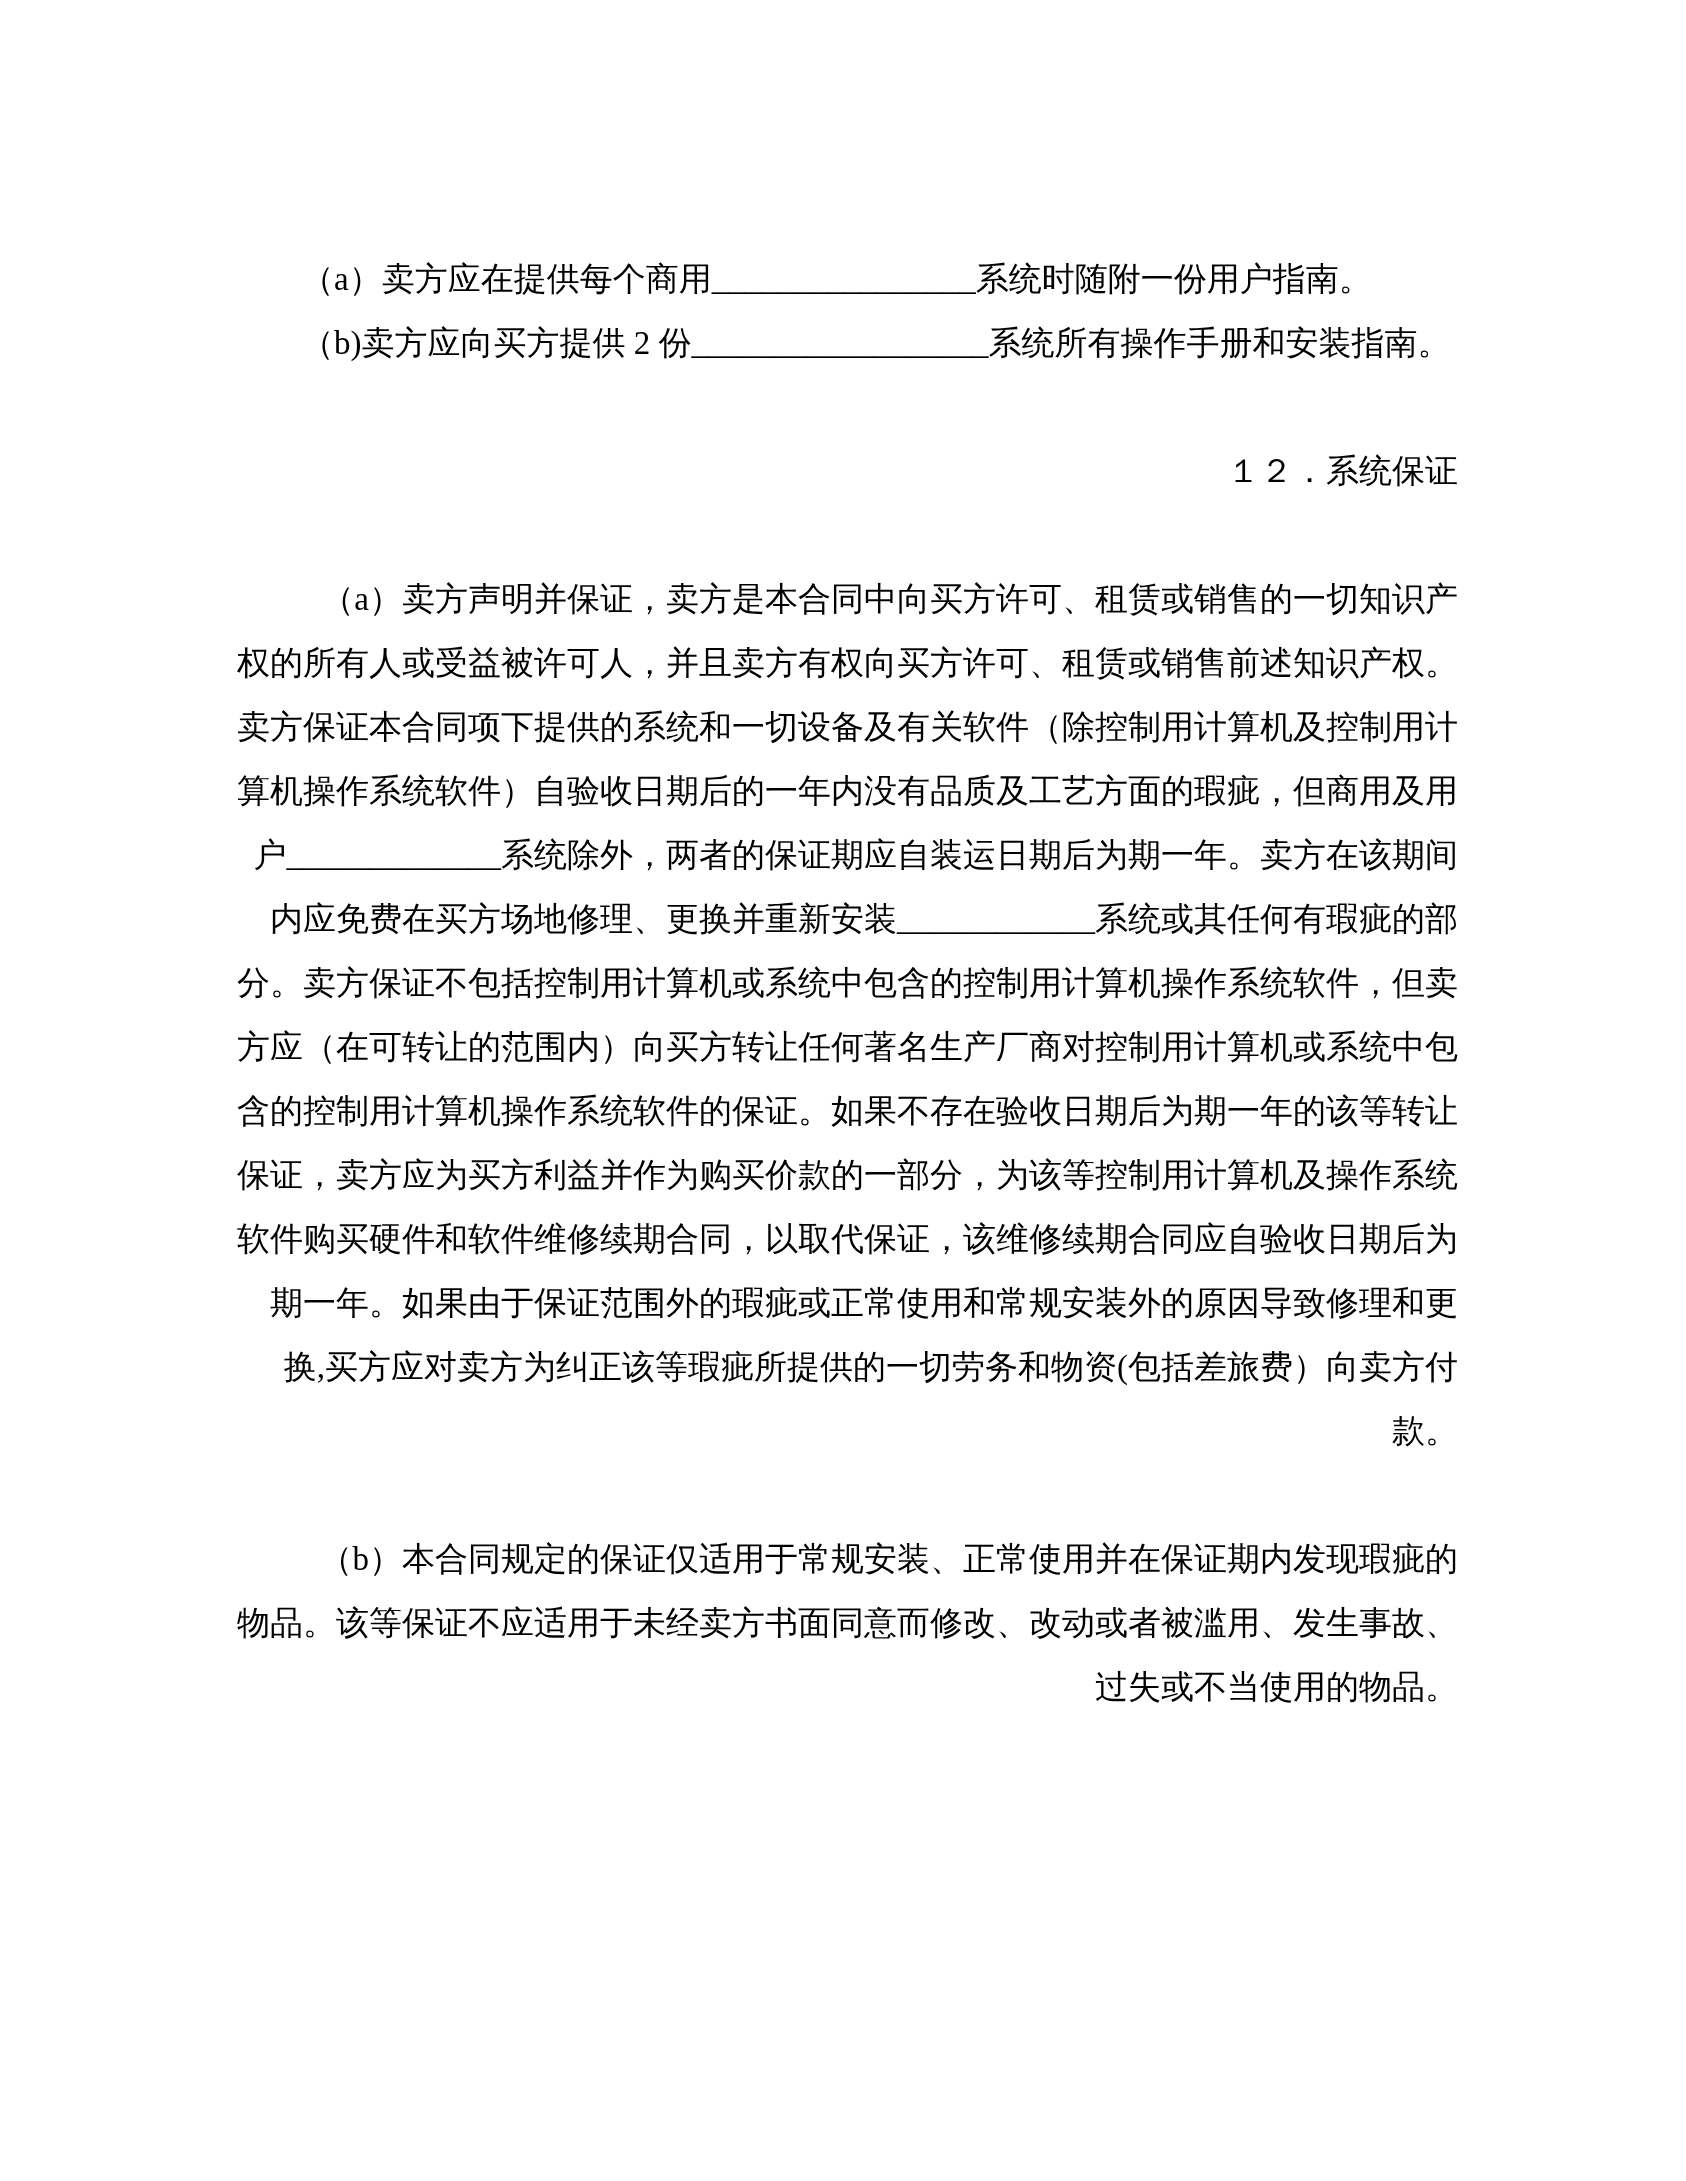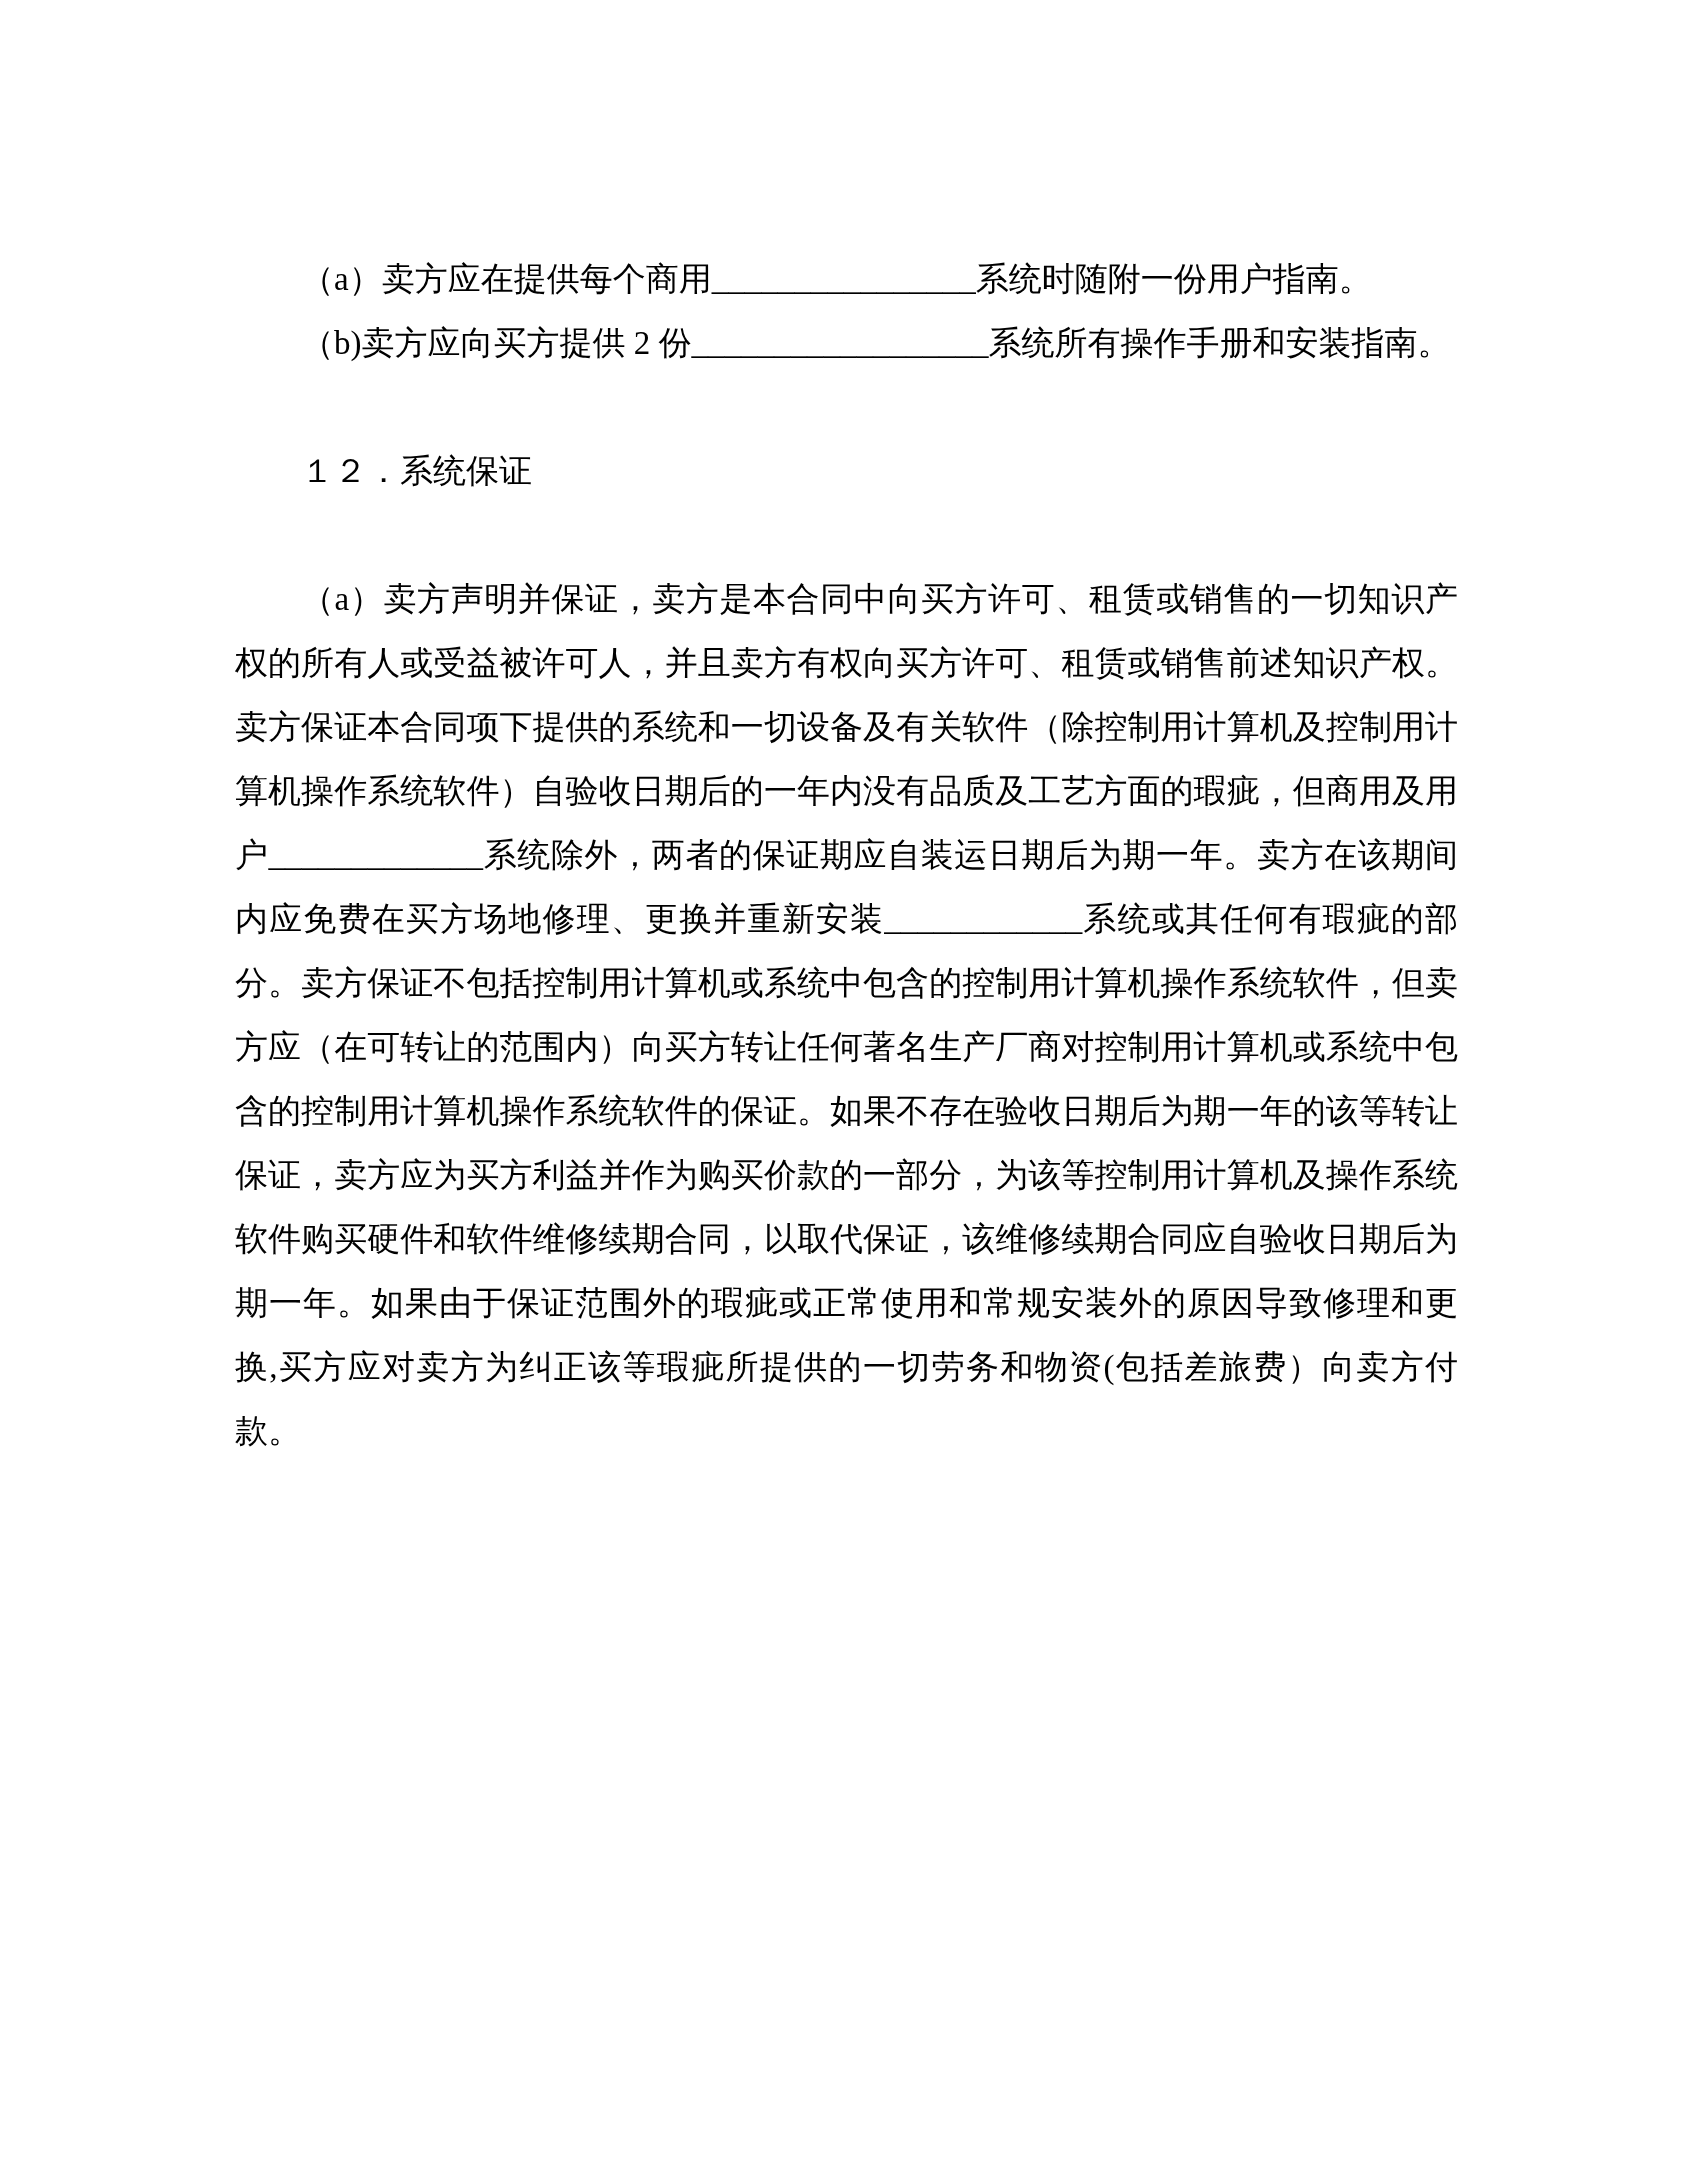--- a/index.html
+++ b/index.html
@@ -34,30 +34,32 @@
   .heading {
     margin: 0;
     text-indent: 2em;
     text-align: left;
     font-size: 33px;
     font-weight: normal;
   }
   
   .gap-before {
     margin-top: 64px;
+    text-align: right;
   }
 </style>
 </head>
 <body>
 
 <div class="page">
   <p class="para">（a）卖方应在提供每个商用________________系统时随附一份用户指南。</p>
 
   <p class="para">（b)卖方应向买方提供 2 份__________________系统所有操作手册和安装指南。</p>
 
 
   <h2 class="heading gap-before">１２．系统保证</h2>
 
   <p class="para gap-before">（a）卖方声明并保证，卖方是本合同中向买方许可、租赁或销售的一切知识产权的所有人或受益被许可人，并且卖方有权向买方许可、租赁或销售前述知识产权。卖方保证本合同项下提供的系统和一切设备及有关软件（除控制用计算机及控制用计算机操作系统软件）自验收日期后的一年内没有品质及工艺方面的瑕疵，但商用及用户_____________系统除外，两者的保证期应自装运日期后为期一年。卖方在该期间内应免费在买方场地修理、更换并重新安装____________系统或其任何有瑕疵的部分。卖方保证不包括控制用计算机或系统中包含的控制用计算机操作系统软件，但卖方应（在可转让的范围内）向买方转让任何著名生产厂商对控制用计算机或系统中包含的控制用计算机操作系统软件的保证。如果不存在验收日期后为期一年的该等转让保证，卖方应为买方利益并作为购买价款的一部分，为该等控制用计算机及操作系统软件购买硬件和软件维修续期合同，以取代保证，该维修续期合同应自验收日期后为期一年。如果由于保证范围外的瑕疵或正常使用和常规安装外的原因导致修理和更换,买方应对卖方为纠正该等瑕疵所提供的一切劳务和物资(包括差旅费）向卖方付款。</p>
 
+  <p class="para gap-before">（b）本合同规定的保证仅适用于常规安装、正常使用并在保证期内发现瑕疵的物品。该等保证不应适用于未经卖方书面同意而修改、改动或者被滥用、发生事故、过失或不当使用的物品。</p>
 
 </div>
 
 
 </body></html>

